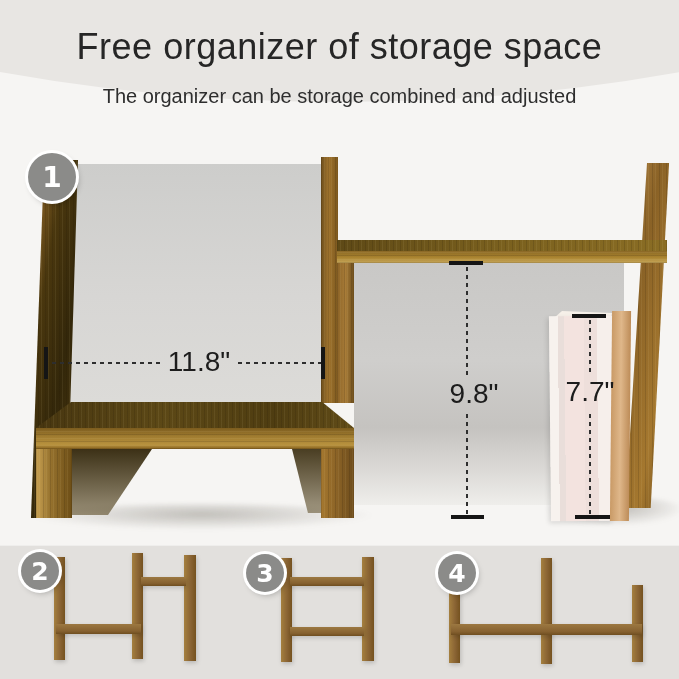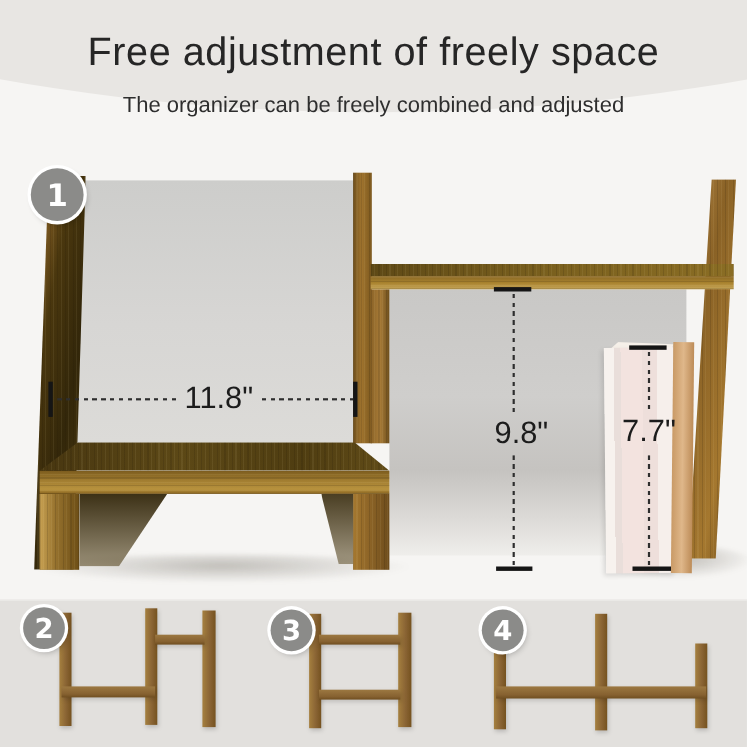--- a/index.html
+++ b/index.html
@@ -100,23 +100,23 @@
      filter:drop-shadow(1px 2px 2px rgba(0,0,0,.15));}
 </style>
 </head>
 <body>
 
 <div id="root">
 
   <div class="abs bg-arc"></div>
   <div class="abs bottom-strip"></div>
 
-  <div class="abs title">Free adjustment of freely space</div>
+  <div class="abs title">Free organizer of storage space</div>
   <div class="abs subtitle">
-    <div>The organizer can be freely combined and adjusted</div>
+    <div>The organizer can be storage combined and adjusted</div>
   </div>
 
   <div class="abs badge badge-lg" style="left:28px;top:153px;">1</div>
 
   <div>
     <div class="abs shadow shadow-left"></div>
     <div class="abs shadow shadow-right"></div>
 
     <div class="abs left-cavity"></div>
     <div class="abs right-cavity"></div>

